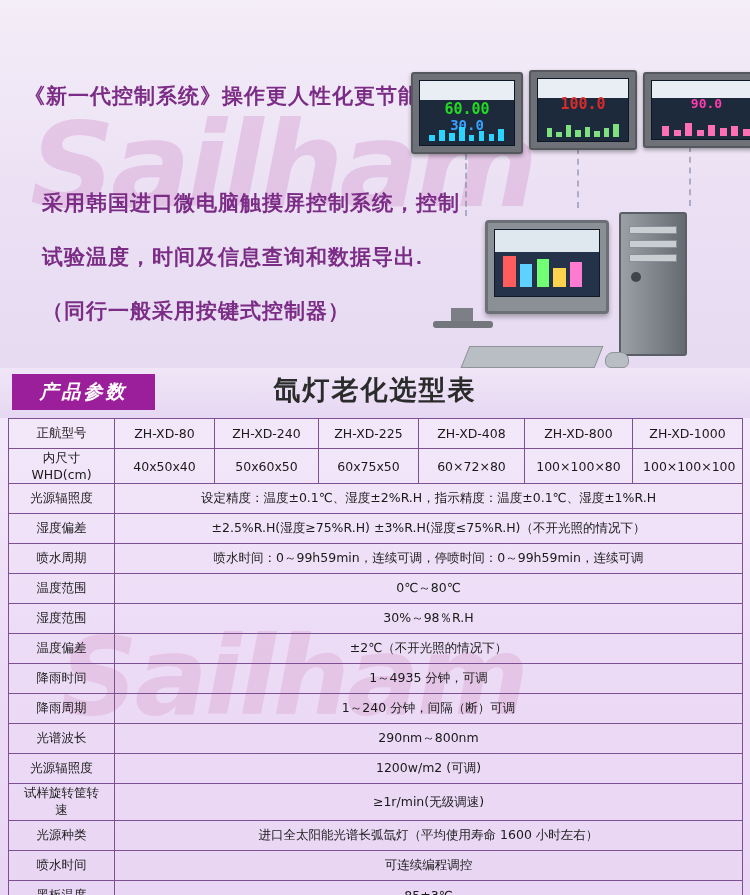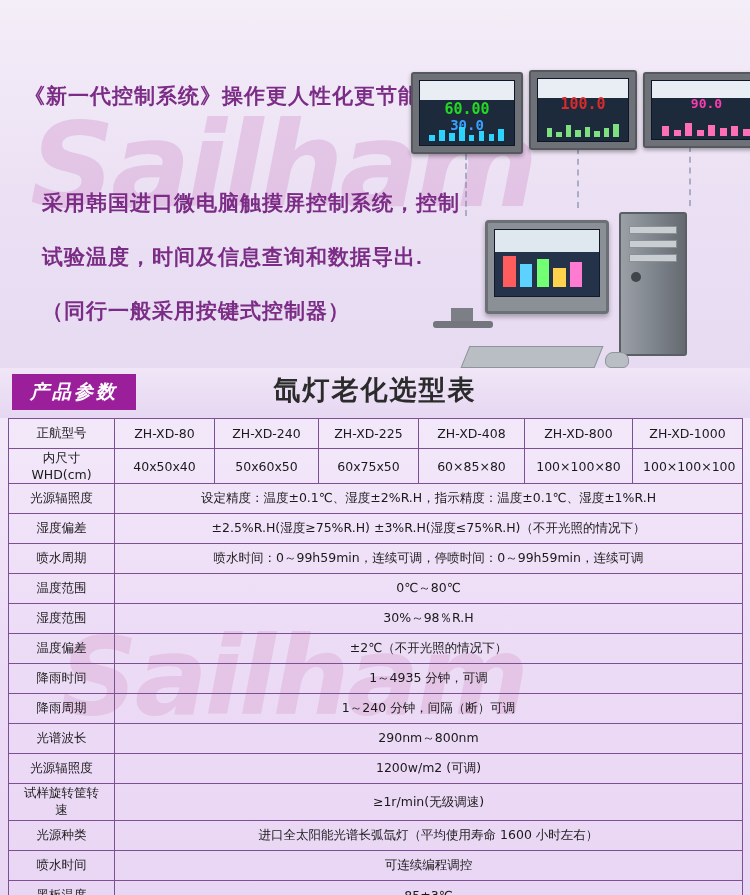--- a/index.html
+++ b/index.html
@@ -159,21 +159,21 @@
   
   .params-bar {
     position: relative;
     width: 750px;
     height: 50px;
     background: linear-gradient(180deg, #f0e6f7 0%, #e6d7f2 100%);
   }
   .params-tag {
     position: absolute;
     left: 12px; top: 6px;
-    width: 124px; height: 36px;
+    width: 143px; height: 36px;
     background: #9b1f9b;
     color: #ffffff;
     font-size: 19px;
     font-weight: bold;
     font-style: italic;
     letter-spacing: 3px;
     line-height: 36px;
     text-align: center;
   }
   .table-title {
@@ -350,21 +350,21 @@
           <td class="model">ZH-XD-225</td>
           <td class="model">ZH-XD-408</td>
           <td class="model">ZH-XD-800</td>
           <td class="model">ZH-XD-1000</td>
         </tr>
         <tr class="row-tall">
           <td class="lbl">内尺寸 WHD(cm)</td>
           <td>40x50x40</td>
           <td>50x60x50</td>
           <td>60x75x50</td>
-          <td>60×85×80</td>
+          <td>60×72×80</td>
           <td>100×100×80</td>
           <td>100×100×100</td>
         </tr>
 
         <tr class="row-tall">
           <td class="lbl">光源辐照度</td>
           <td colspan="6">设定精度：温度±0.1℃、湿度±2%R.H，指示精度：温度±0.1℃、湿度±1%R.H</td>
         </tr>
         <tr class="row-tall">
           <td class="lbl">湿度偏差</td>

